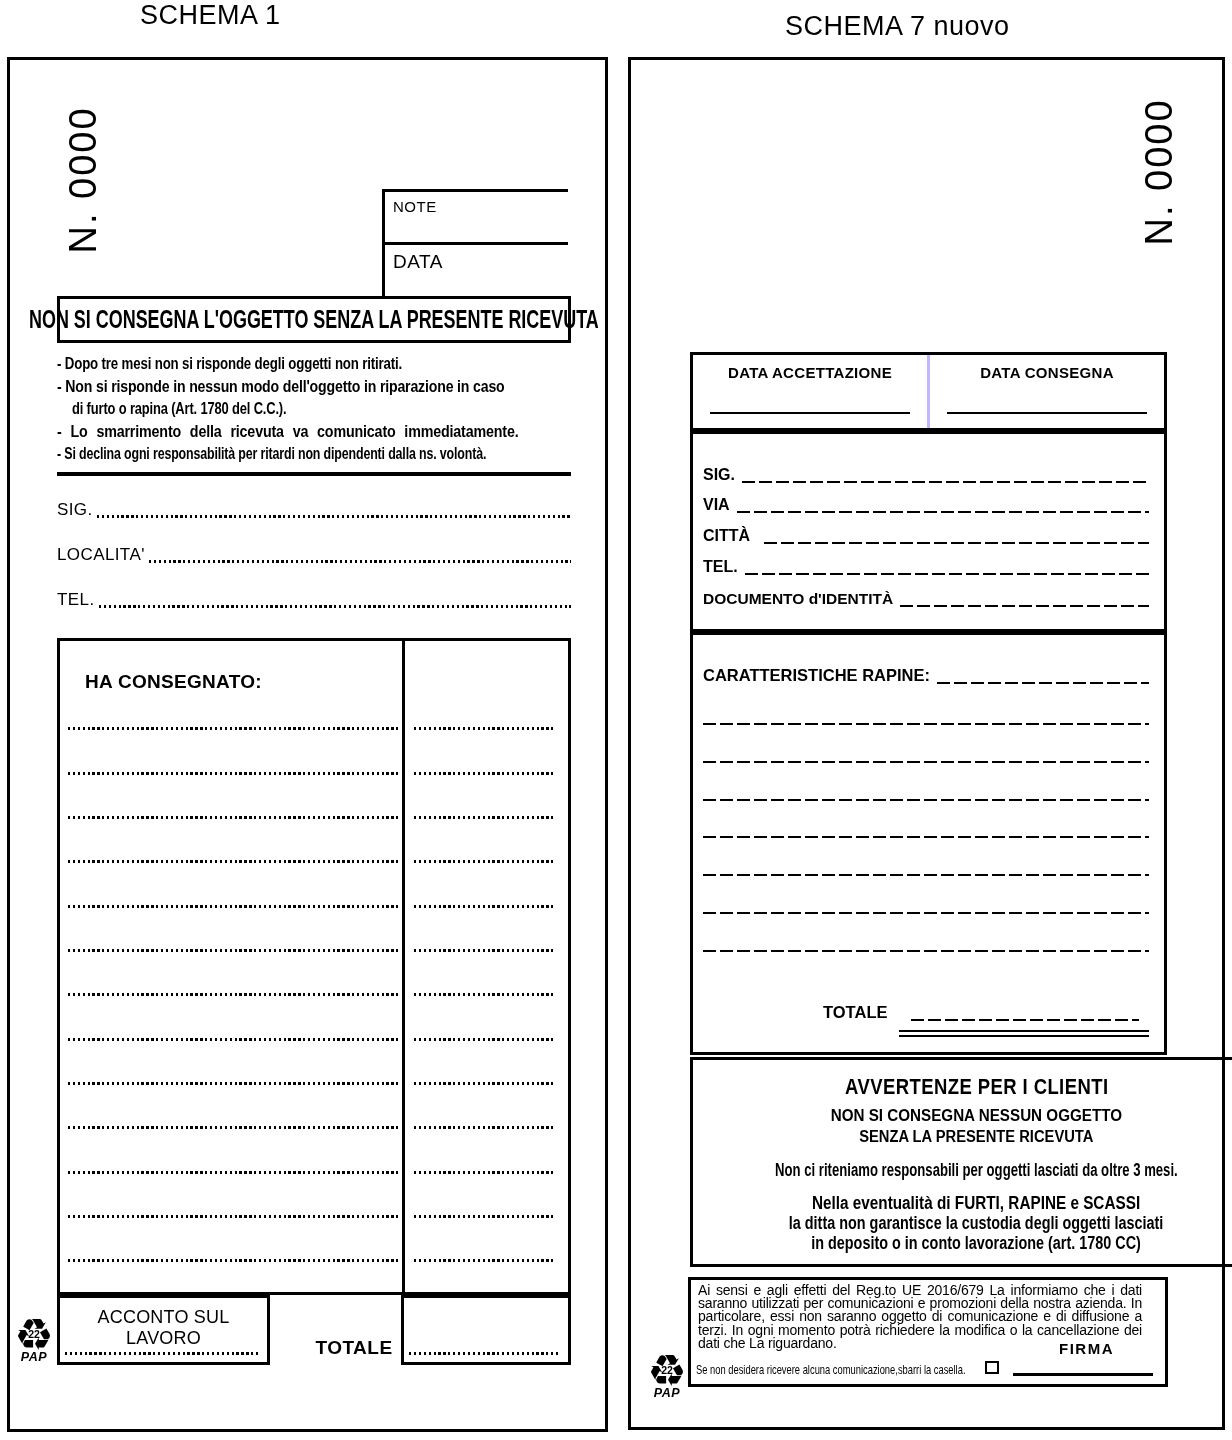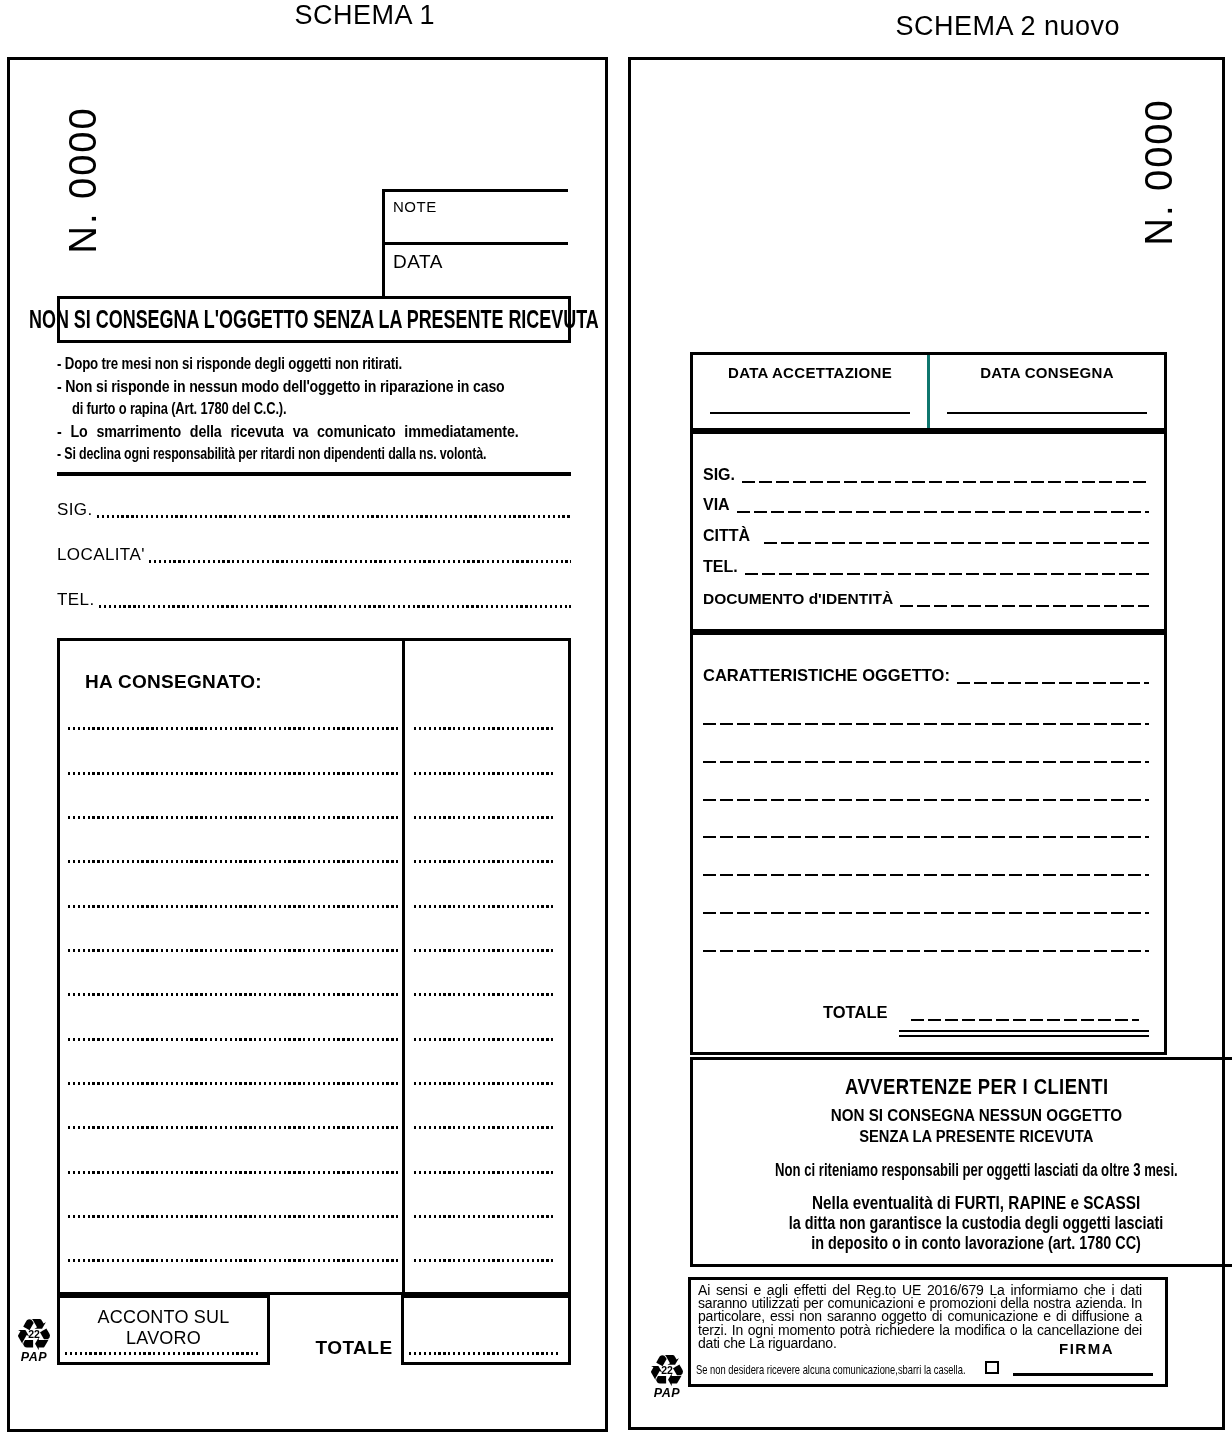--- a/index.html
+++ b/index.html
@@ -1,21 +1,21 @@
 <!DOCTYPE html>
 <html><head>
 <meta charset="utf-8">
 <style>
   html,body{margin:0;padding:0;background:#fff;}
   .canvas{position:relative;width:1232px;height:1440px;background:#fff;overflow:hidden;
           font-family:"Liberation Sans",sans-serif;color:#000;}
   .abs{position:absolute;}
   .b{font-weight:700;}
   .form{position:absolute;border:3px solid #000;background:#fff;box-sizing:border-box;}
-  .title{position:absolute;text-align:right;font-size:27px;font-weight:400;letter-spacing:.5px;}
+  .title{position:absolute;text-align:left;font-size:27px;font-weight:400;letter-spacing:.5px;}
   
   .vnum{position:absolute;width:190px;height:44px;transform:rotate(-90deg);transform-origin:center;
         font-size:38px;letter-spacing:2px;text-align:center;white-space:nowrap;}
   
   .dotted{height:3px;background:repeating-linear-gradient(90deg,#000 0 2.2px,transparent 2.2px 4.9px);}
   .dashln{height:2px;background:repeating-linear-gradient(90deg,#000 0 13px,transparent 13px 17px);}
   
   .sxl{display:inline-block;white-space:nowrap;transform-origin:0 50%;}
   .sxc{display:inline-block;white-space:nowrap;transform-origin:50% 50%;}
   
@@ -46,21 +46,21 @@
   .pvtext{position:absolute;left:7px;right:23px;top:4px;font-size:14px;line-height:13.2px;
           letter-spacing:-.2px;text-align:justify;font-weight:400;}
   .chk{position:absolute;width:14px;height:13px;border:2.5px solid #000;box-sizing:border-box;background:#fff;}
 </style>
 </head>
 <body>
 
 <div class="canvas">
 
   <div class="title" style="left:140px;top:0;width:295px;">SCHEMA 1</div>
-  <div class="title" style="left:785px;top:11px;width:335px;">SCHEMA 2 nuovo</div>
+  <div class="title" style="left:785px;top:11px;width:335px;">SCHEMA 7 nuovo</div>
 
   <div class="form" style="left:7px;top:57px;width:601px;height:1375px;">
 
     <div class="vnum" style="left:-21px;top:98px;">N. 0000</div>
 
     <div class="notebox" style="left:372px;top:129px;width:186px;height:107px;">
       <div class="abs" style="left:8px;top:6px;font-size:15px;letter-spacing:.5px;">NOTE</div>
       <div class="abs" style="left:0;top:50px;width:100%;height:3px;background:#000;"></div>
       <div class="abs" style="left:8px;top:59px;font-size:19px;letter-spacing:.5px;">DATA</div>
     </div>
@@ -165,21 +165,21 @@
       <span class="code">22</span>
       <div class="mat">PAP</div>
     </div>
   </div>
 
   <div class="form" style="left:628px;top:57px;width:597px;height:1373px;">
 
     <div class="vnum" style="left:434px;top:90px;">N. 0000</div>
 
     <div class="sbox" style="left:59px;top:292px;width:477px;height:79px;display:flex;">
-      <div class="dcell" style="border-right:3px solid #0f766e;">
+      <div class="dcell" style="border-right:3px solid #c4b5fd;">
         <div class="dlab">DATA ACCETTAZIONE</div>
         <div class="dline"></div>
       </div>
       <div class="dcell">
         <div class="dlab">DATA CONSEGNA</div>
         <div class="dline"></div>
       </div>
     </div>
 
     <div class="sbox" style="left:59px;top:371px;width:477px;height:201px;">
@@ -200,21 +200,21 @@
           <div class="ln dashln"></div>
       </div>
       <div class="frow" style="top:152px;font-size:15.5px;">
         <span>DOCUMENTO d'IDENTITÀ</span>
           <div class="ln dashln"></div>
       </div>
     </div>
 
     <div class="sbox" style="left:59px;top:572px;width:477px;height:423px;">
       <div class="frow" style="top:28px;font-size:16.5px;">
-        <span>CARATTERISTICHE OGGETTO:</span>
+        <span>CARATTERISTICHE RAPINE:</span>
           <div class="ln dashln"></div>
       </div>
       <div class="abs" style="left:10px;right:15px;top:52px;">
         <div class="lrow">
           <div class="ln dashln"></div>
         </div>
       <div class="lrow">
           <div class="ln dashln"></div>
         </div>
           <div class="lrow">

